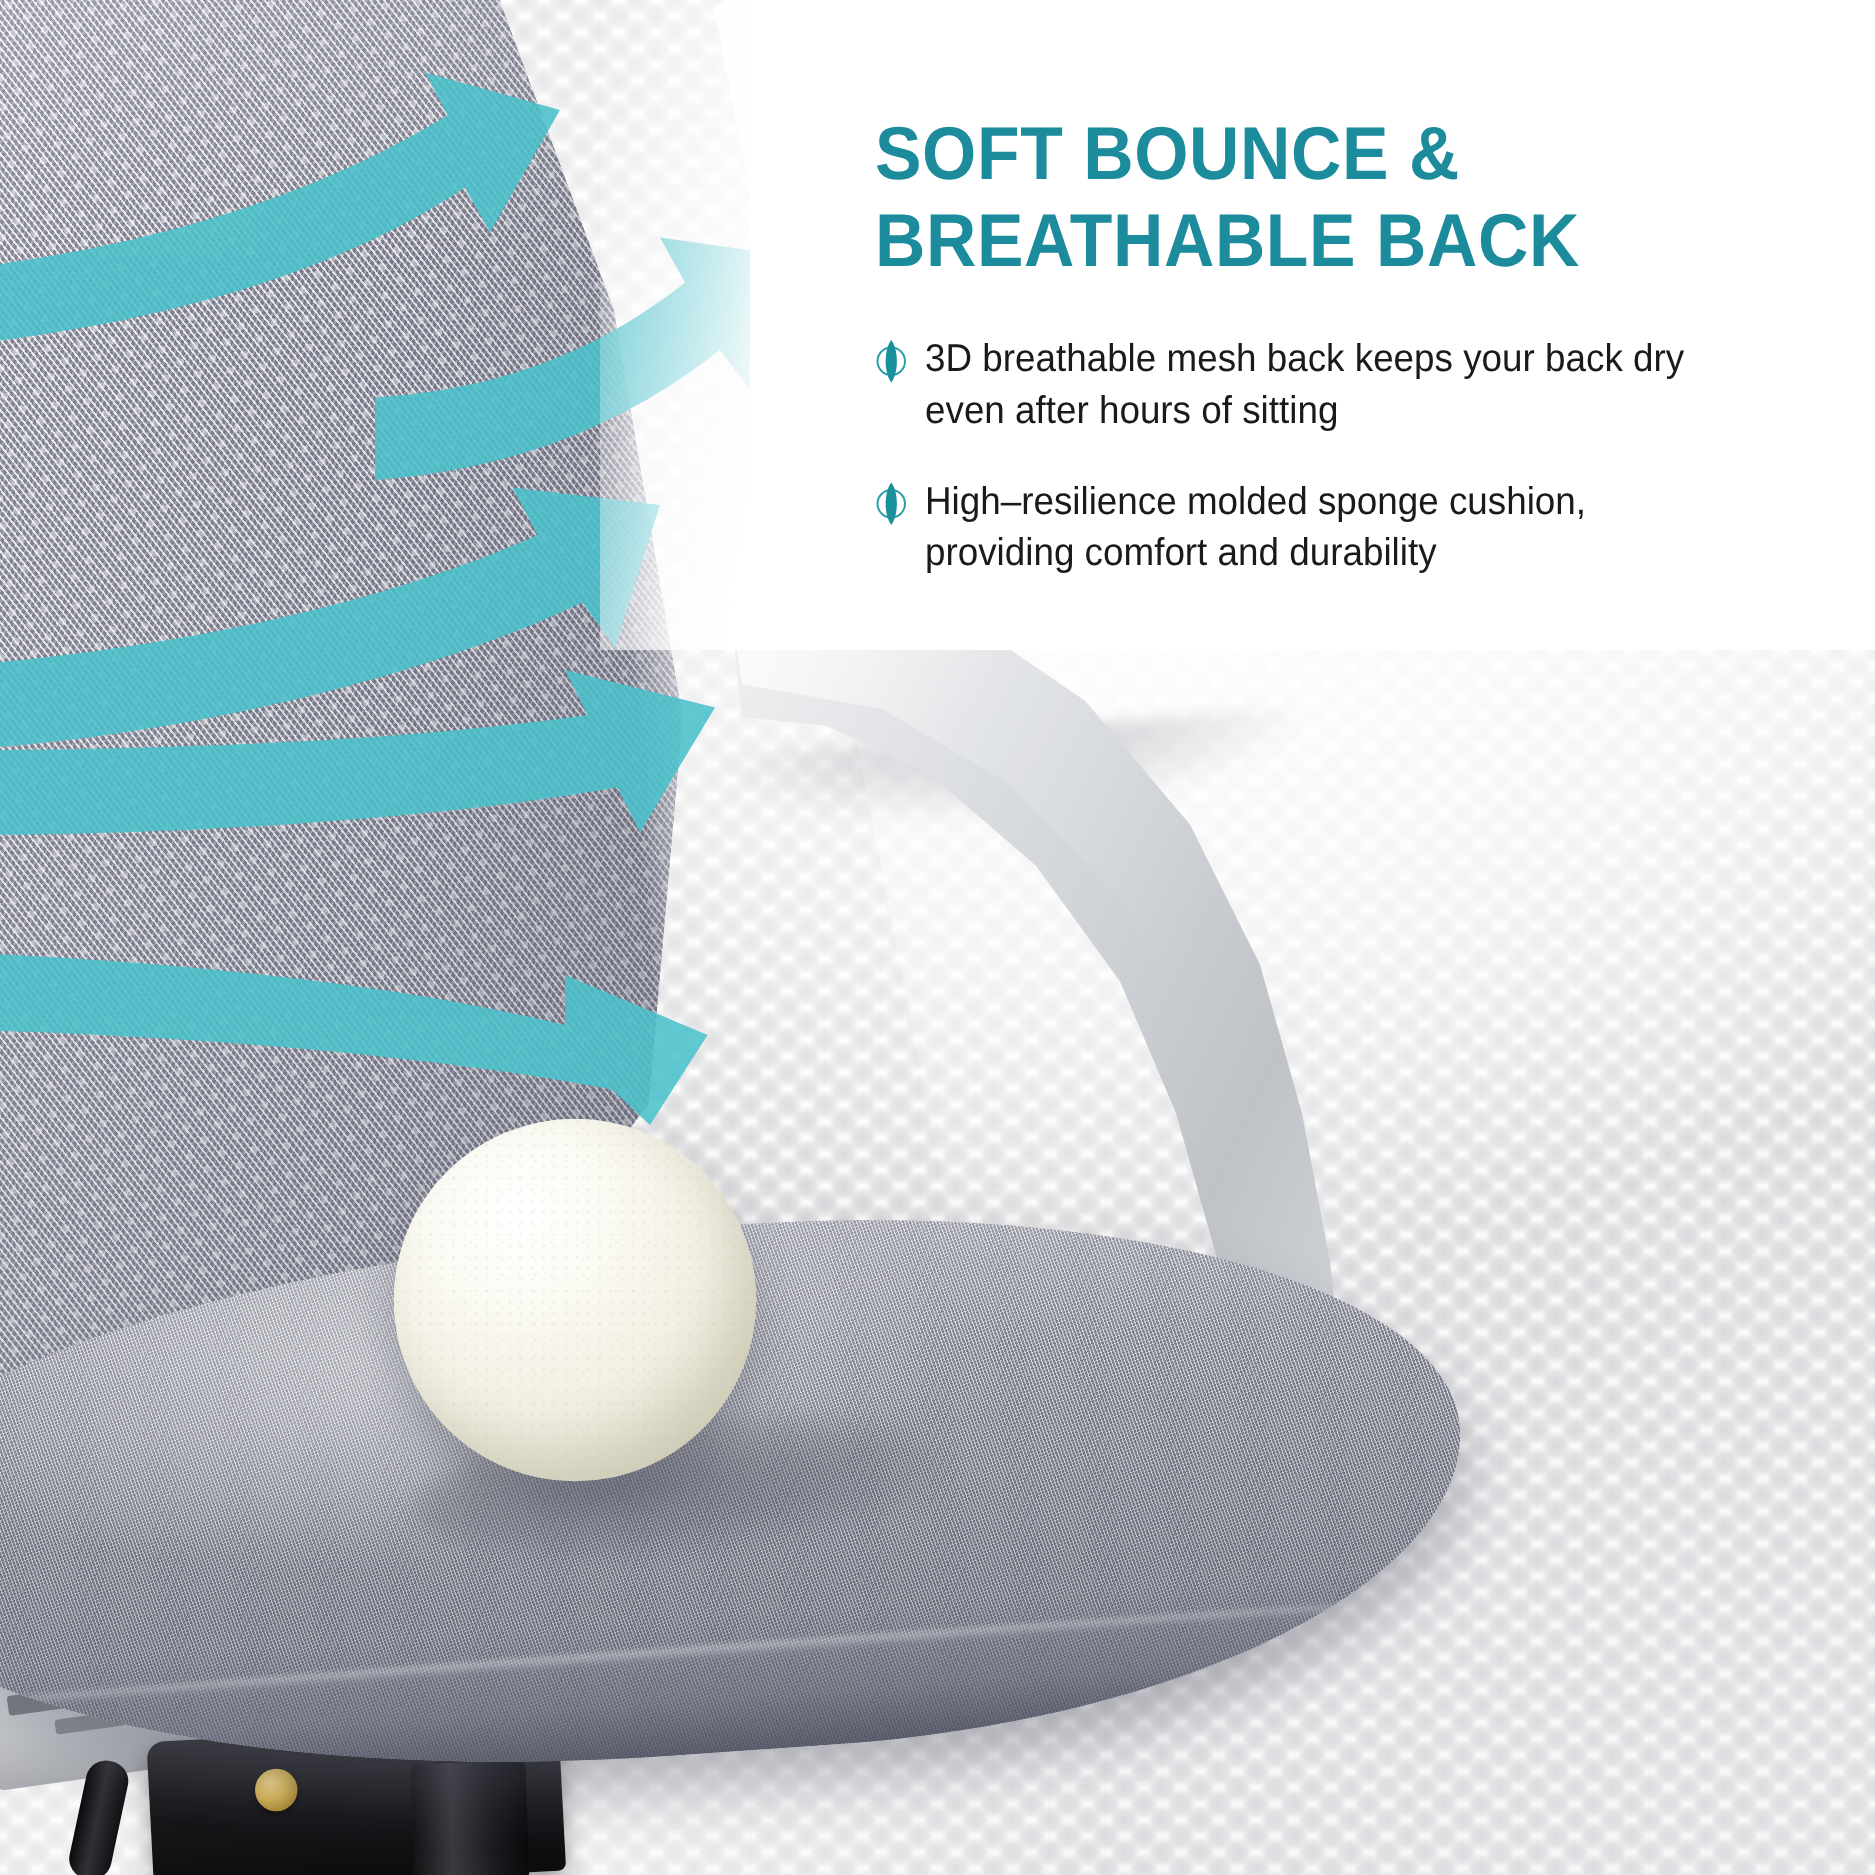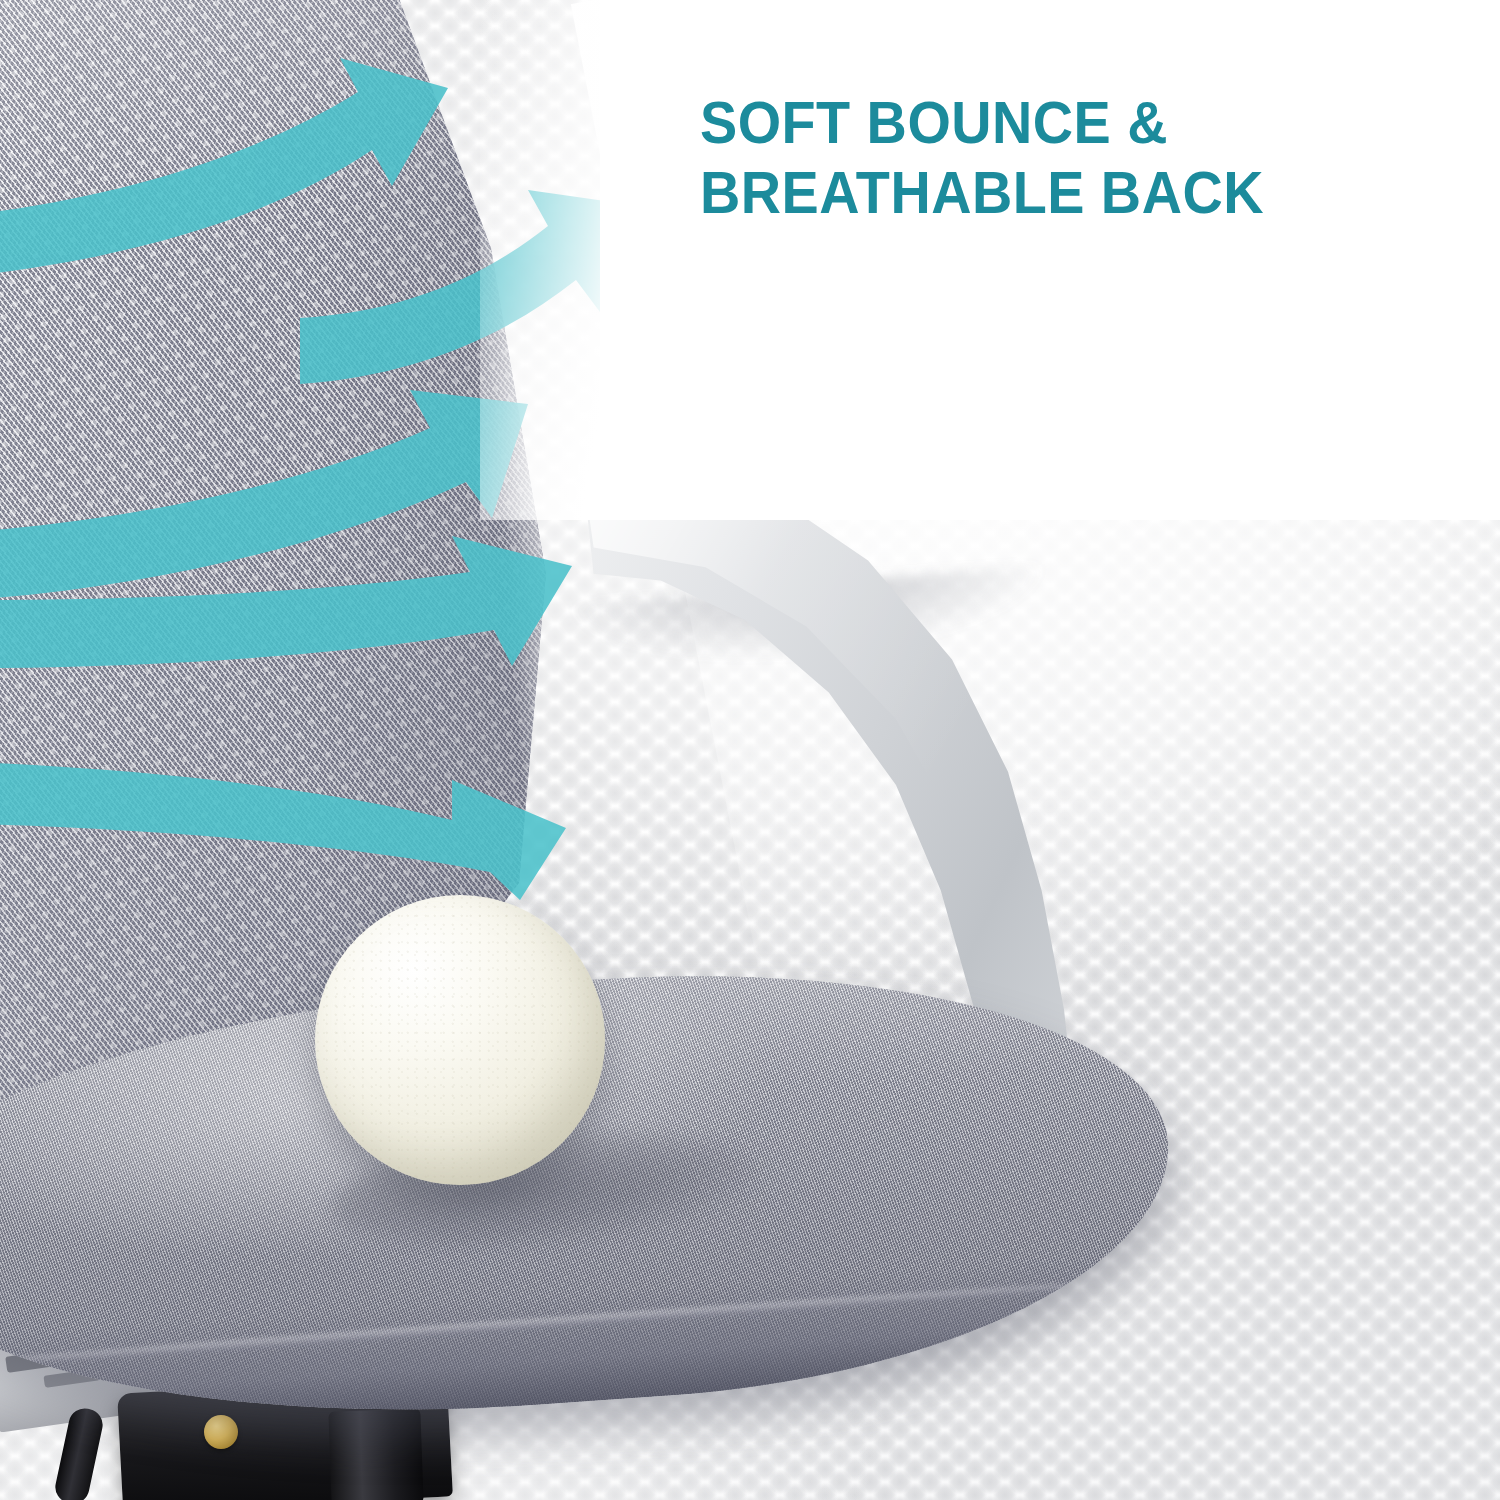--- a/index.html
+++ b/index.html
@@ -428,17 +428,35 @@
     </svg>
   </div>
 
   <div class="copy-backdrop"></div>
 
   <div class="copy">
     <h1 class="headline">SOFT BOUNCE &amp;
 BREATHABLE BACK</h1>
 
     <ul class="bullets">
-
+      <li class="bullet">
+        <span class="bullet-marker">
+          <svg width="26" height="40" viewBox="0 0 26 40" xmlns="http://www.w3.org/2000/svg">
+            <circle cx="13" cy="20" r="11" fill="none" stroke="#2AA0AB" stroke-width="1.6"></circle>
+            <path d="M 13,3 C 19,11 19,29 13,37 C 7,29 7,11 13,3 Z" fill="#18909E"></path>
+          </svg>
+        </span>
+        <span class="bullet-text">3D breathable mesh back keeps your back dry even after hours of sitting</span>
+      </li>
+
+      <li class="bullet">
+        <span class="bullet-marker">
+          <svg width="26" height="40" viewBox="0 0 26 40" xmlns="http://www.w3.org/2000/svg">
+            <circle cx="13" cy="20" r="11" fill="none" stroke="#2AA0AB" stroke-width="1.6"></circle>
+            <path d="M 13,3 C 19,11 19,29 13,37 C 7,29 7,11 13,3 Z" fill="#18909E"></path>
+          </svg>
+        </span>
+        <span class="bullet-text">High–resilience molded sponge cushion, providing comfort and durability</span>
+      </li>
     </ul>
   </div>
 
 </div>
 
 </body></html>

